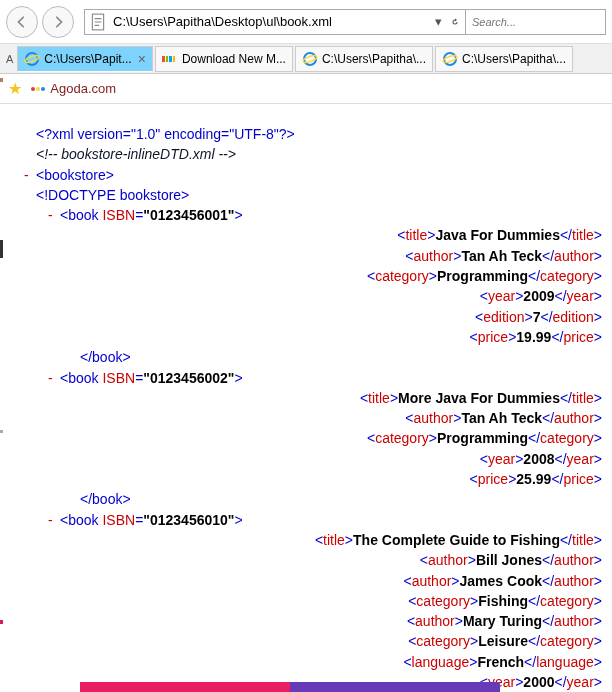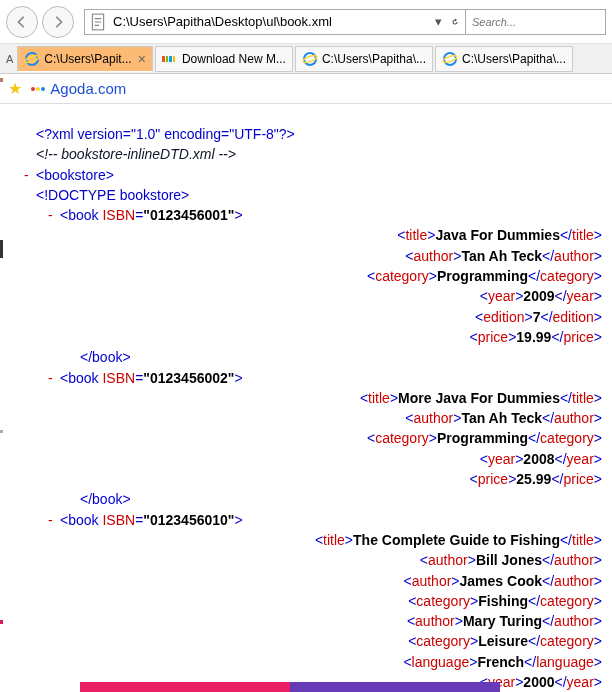--- a/index.html
+++ b/index.html
@@ -11,31 +11,31 @@
   .addr-wrap { display: flex; align-items: center; flex: 1; border: 1px solid #aaa; height: 26px; margin-left: 6px; background: #fff; }
   .doc-icon { width: 18px; height: 18px; margin: 0 4px; display: flex; align-items: center; justify-content: center; }
   .addr-input { border: none; flex: 1; font-size: 13px; outline: none; padding: 2px; }
   .dropdown-icon { width: 14px; color: #555; padding: 0 4px; }
   .refresh-icon { width: 20px; color: #555; padding: 0 6px; display: flex; align-items: center; justify-content: center; }
   .search-wrap { display: flex; align-items: center; border: 1px solid #aaa; border-left: none; height: 26px; width: 140px; background: #fff; }
   .search-input { border: none; width: 100%; font-size: 11px; outline: none; padding: 2px 6px; color: #555; font-style: italic; }
   
   .tabstrip { display: flex; align-items: center; background: #f0f0f0; height: 30px; border-bottom: 1px solid #ccc; padding-left: 6px; overflow: hidden; }
   .tab { display: flex; align-items: center; height: 26px; padding: 0 6px; border: 1px solid #ccc; background: #f8f8f8; margin-right: 2px; font-size: 12px; white-space: nowrap; max-width: 150px; }
-  .tab.active { background: #fdba74; border-bottom: 1px solid #fff; }
+  .tab.active { background: #7dd3fc; border-bottom: 1px solid #fff; }
   .tab-icon { width: 16px; height: 16px; margin-right: 4px; flex-shrink: 0; }
   .tab-label { overflow: hidden; text-overflow: ellipsis; }
   .tab-close { margin-left: 6px; color: #666; cursor: pointer; font-size: 14px; }
   .ie-icon { color: #1e88e5; }
   .ms-icon { display: inline-flex; width: 14px; height: 14px; }
   .ms-icon span { width: 6px; height: 6px; margin: 0.5px; }
   
   .fav-bar { display: flex; align-items: center; height: 30px; padding: 0 8px; border-bottom: 1px solid #ddd; background: #fff; }
   .star-icon { color: #f5c518; margin-right: 8px; font-size: 16px; }
-  .fav-item { display: flex; align-items: center; font-size: 15px; color: #1d4ed8; }
+  .fav-item { display: flex; align-items: center; font-size: 13px; color: #7f1d1d; }
   .fav-icon { width: 16px; height: 16px; margin-right: 4px; }
   
   .xml-view { padding: 20px 10px 10px 24px; font-family: Verdana, sans-serif; font-size: 14px; line-height: 1.45; white-space: nowrap; }
   .tag { color: #0000cc; }
   .attr { color: #cc0000; }
   .val { color: #000; font-weight: bold; }
   .txt { color: #000; font-weight: bold; }
   .cmt { color: #0f172a; font-style: italic; }
   .dash { color: #cc0000; display: inline-block; width: 12px; }
   .ind1 { padding-left: 24px; }

